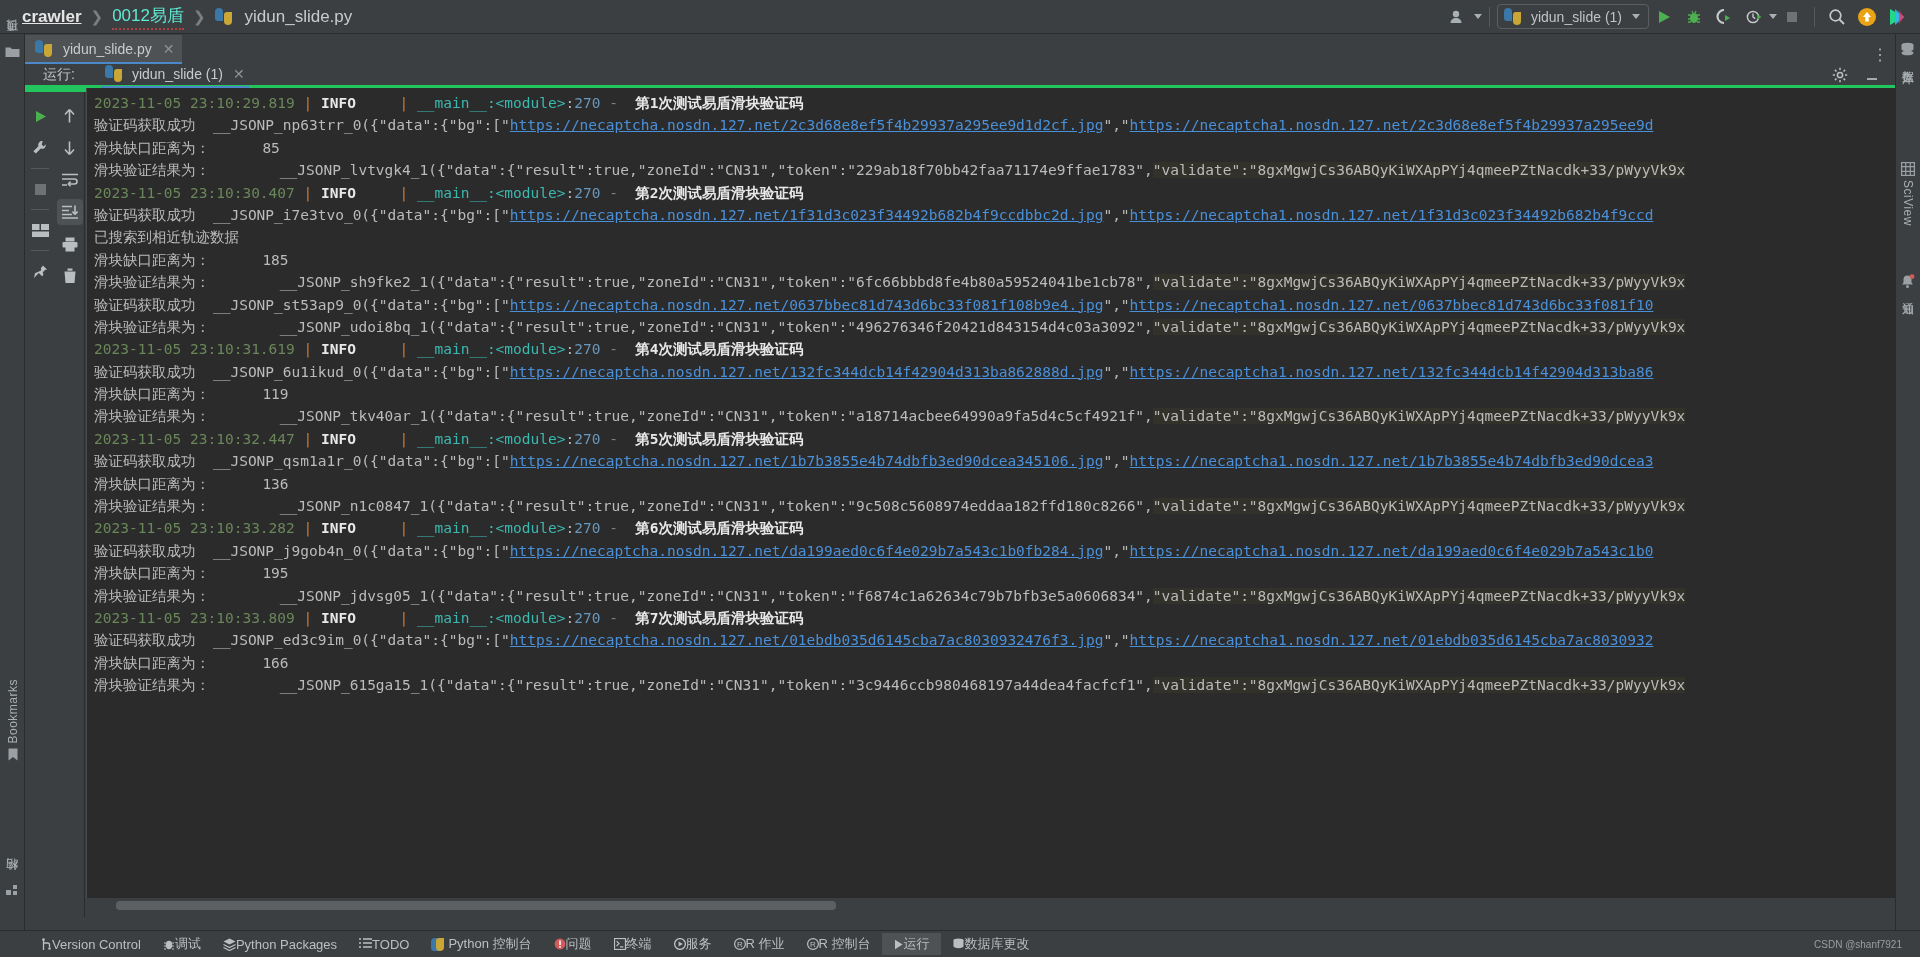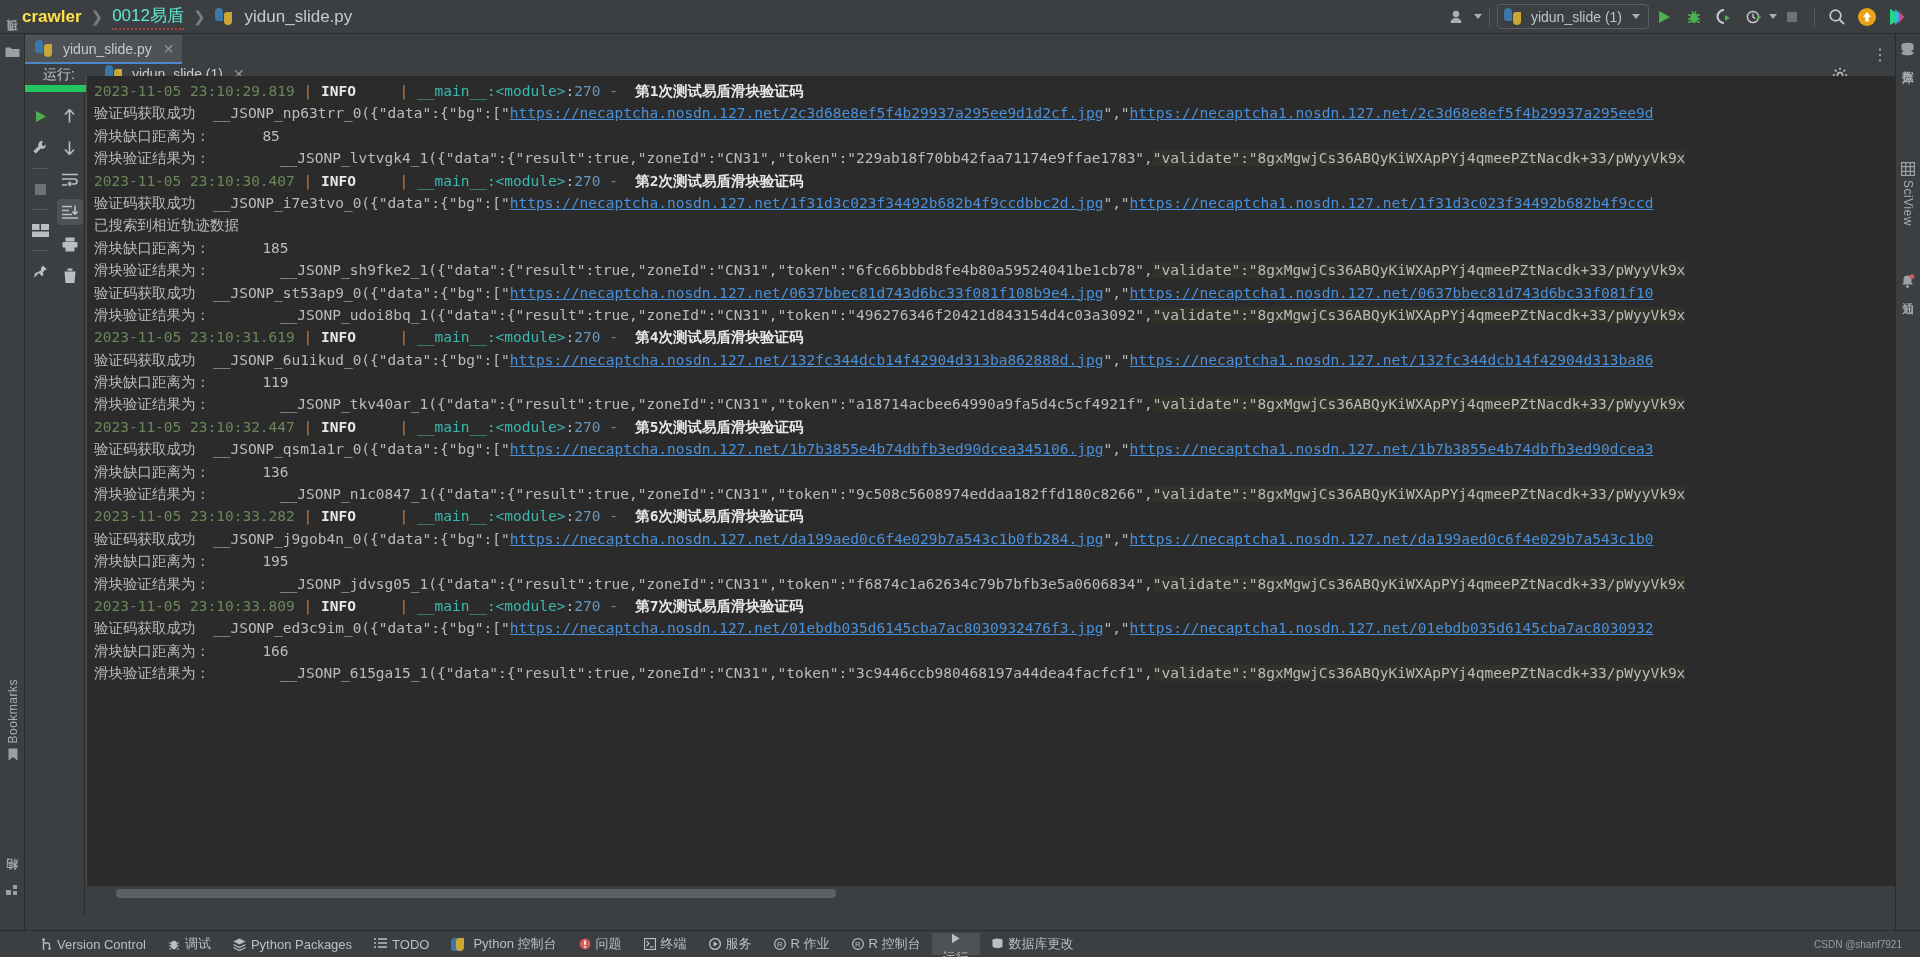--- a/index.html
+++ b/index.html
@@ -10,21 +10,21 @@
     overflow:hidden;
     color:#bbbbbb;
   }
   
   #topbar {
     position:absolute; left:0; top:0; width:1920px; height:34px;
     background:#3c3f41; display:flex; align-items:center;
     border-bottom:1px solid #2b2b2b;
   }
   #breadcrumb { display:flex; align-items:center; padding-left:22px; gap:9px; font-size:17px; }
-  .crumb-root { color:#fde047; font-weight:bold; }
+  .crumb-root { color:#e5e5e5; font-weight:bold;text-decoration:underline; }
   .crumb-sep { color:#7a7f82; font-size:15px; }
   .crumb-mid { color:#5eead4; border-bottom:2px dotted #b04040; padding-bottom:1px;}
   .crumb-file { color:#c8cbcd; }
   .py-ico { width:17px; height:17px; position:relative; display:inline-block; vertical-align:-3px; margin-right:4px;}
   .py-ico::before, .py-ico::after {
     content:""; position:absolute; width:8px; height:13px; border-radius:4px;
   }
   .py-ico::before { background:#3b78a8; left:0; top:0; border-radius:4px 4px 0 3px;}
   .py-ico::after  { background:#c9a635; right:0; bottom:0; border-radius:3px 0 4px 4px;}
 
@@ -91,21 +91,21 @@
     position:absolute; left:55px; top:92px; width:30px; height:825px;
     background:#3c3f41; display:flex; flex-direction:column; align-items:center;
     padding-top:8px; gap:0px; border-right:1px solid #2b2b2b;
   }
   .rt-btn { width:26px; height:26px; display:flex; align-items:center; justify-content:center; margin:3px 0; border-radius:4px;}
   .rt-btn.sel { background:#4e5254; }
   .rt-div { width:18px; height:1px; background:#55595b; margin:4px 0; }
 
   
   #console {
-    position:absolute; left:86px; top:76px; width:1809px; height:825px;
+    position:absolute; left:86px; top:88px; width:1809px; height:825px;
     background:#2b2b2b; overflow:hidden;padding-left:48px;
   }
   #gutterline { position:absolute; left:0; top:0; width:1px; height:825px; background:#4a4a4a; }
   #conscroll { position:absolute; left:0; top:0; width:1809px; height:810px; padding:4px 0 0 0; }
   .ln {
     height:22.4px; line-height:22.4px; white-space:pre;
     font-family:"DejaVu Sans Mono", monospace; font-size:14.5px;
     padding-left:8px; color:#bbbbbb;
   }
   .ts   { color:#6a8759; }
@@ -122,22 +122,22 @@
   
   #hscroll { position:absolute; left:0; bottom:0; width:1809px; height:15px; background:#3c3f41; }
   #hthumb  { position:absolute; left:30px; top:3px; width:720px; height:9px; background:#5c6063; border-radius:4px; }
 
   
   #statusbar {
     position:absolute; left:0; bottom:0; width:1920px; height:27px;
     background:#3c3f41; display:flex; align-items:center;
     border-top:1px solid #2b2b2b; padding-left:30px; font-size:13px; color:#bcbfc1;
   }
-  .sb-item { display:flex; align-items:center; gap:5px; padding:0 11px; height:22px; }
-  .sb-item.active { background:#4e5254;flex-direction:column; }
+  .sb-item { display:flex; align-items:center; padding:0 11px; height:22px; }
+  .sb-item.active { background:#4e5254; }
   #watermark { margin-left:auto; padding-right:18px; color:#9a9ea0; font-size:10px; }
 
   svg { display:block; }
 </style>
 </head>
 <body>
 
 <div id="topbar">
   <div id="breadcrumb">
     <span class="crumb-root">crawler</span>

